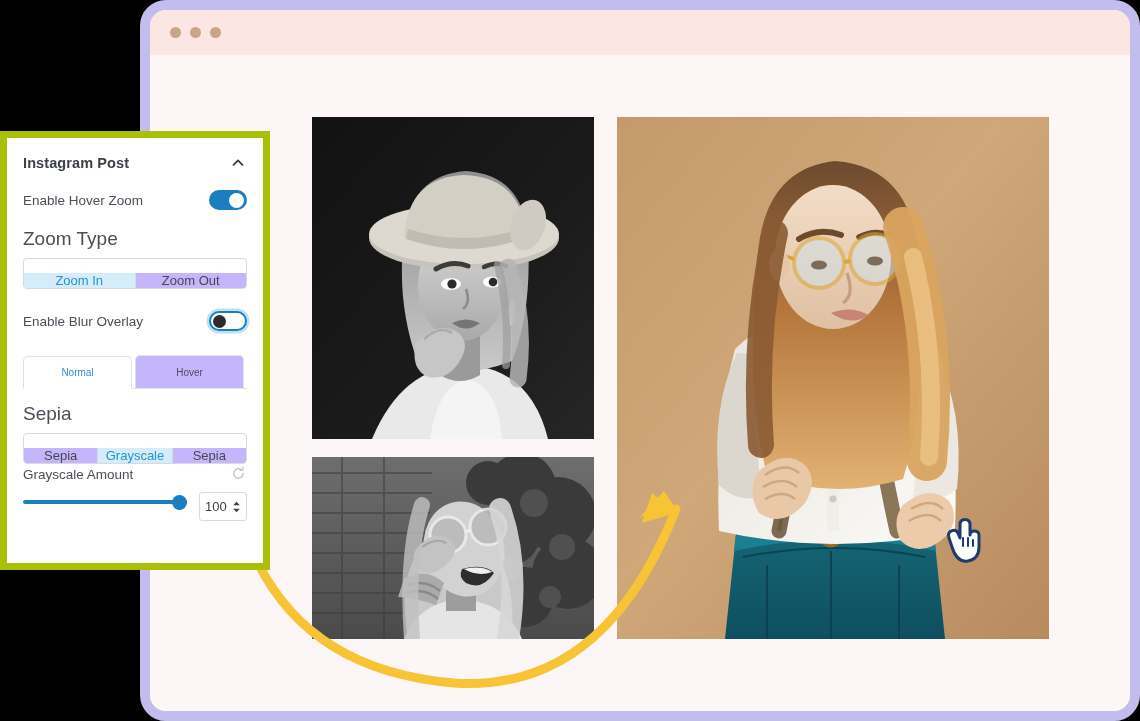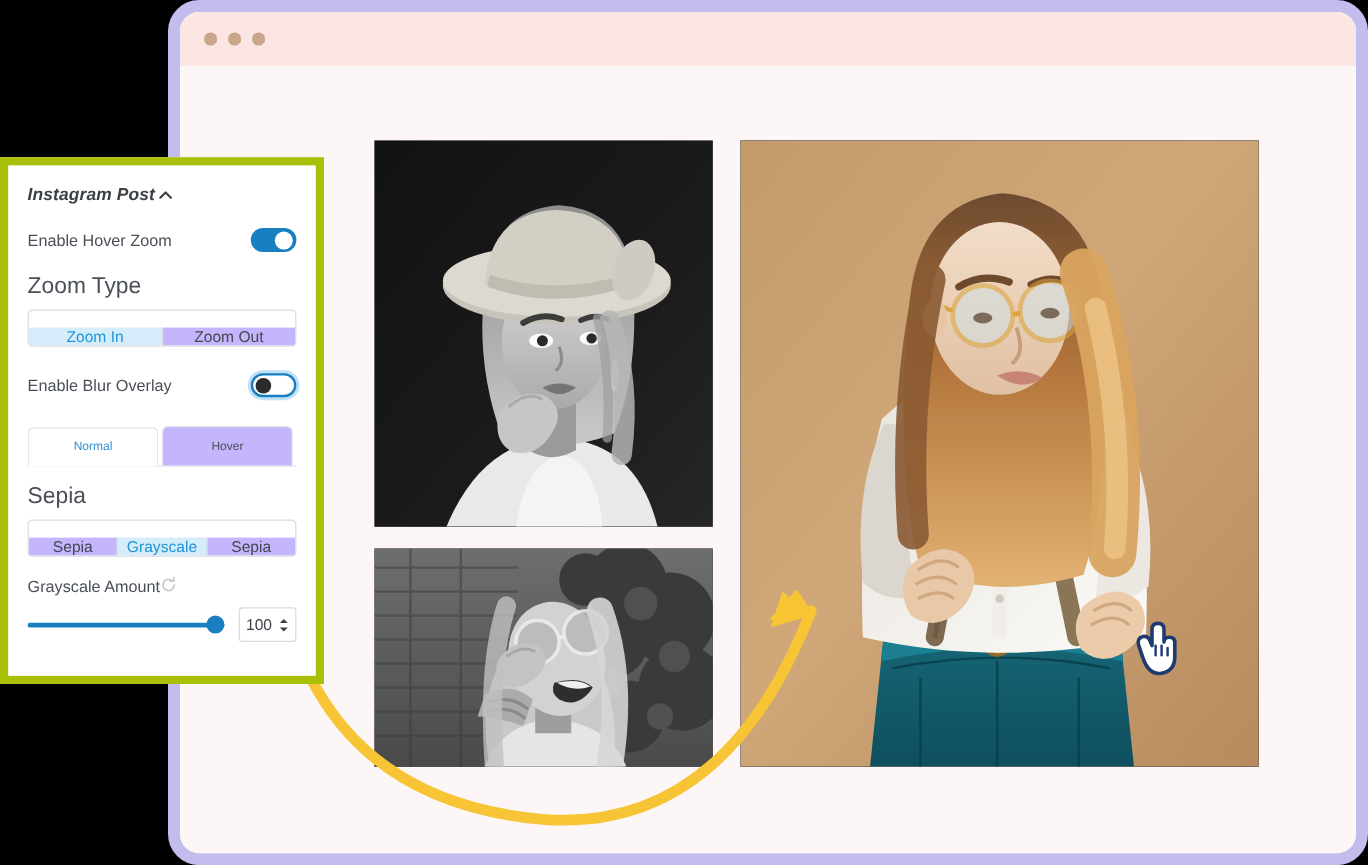--- a/index.html
+++ b/index.html
@@ -118,23 +118,23 @@
     width: 100%;
     height: 100%;
     background: #ffffff;
     padding: 0 16px;
     overflow: hidden;
   }
 
   .panel-header {
     display: flex;
     align-items: center;
+    justify-content: space-between;
     height: 44px;
     padding-top: 6px;
-    font-style: italic;
   }
 
   .panel-title {
     font-size: 14.5px;
     font-weight: bold;
     color: #3b3f46;
     letter-spacing: 0.1px;
   }
 
   .chevron-up {
@@ -258,32 +258,33 @@
 
   .tab.inactive {
     background: #c4b5fd;
     color: #4a4f57;
   }
 
   
   .slider-head {
     display: flex;
     align-items: center;
-    margin-top: 16px;
+    justify-content: space-between;
+    margin-top: 2px;
     margin-bottom: 10px;
   }
 
   .reset-icon {
     width: 16px; height: 16px;
     cursor: pointer;
   }
 
   .slider-row {
     display: flex;
-    align-items: center;
+    align-items: flex-start;
     gap: 12px;
   }
 
   .slider-track {
     position: relative;
     flex: 1;
     height: 20px;
     display: flex;
     align-items: center;
     cursor: pointer;

